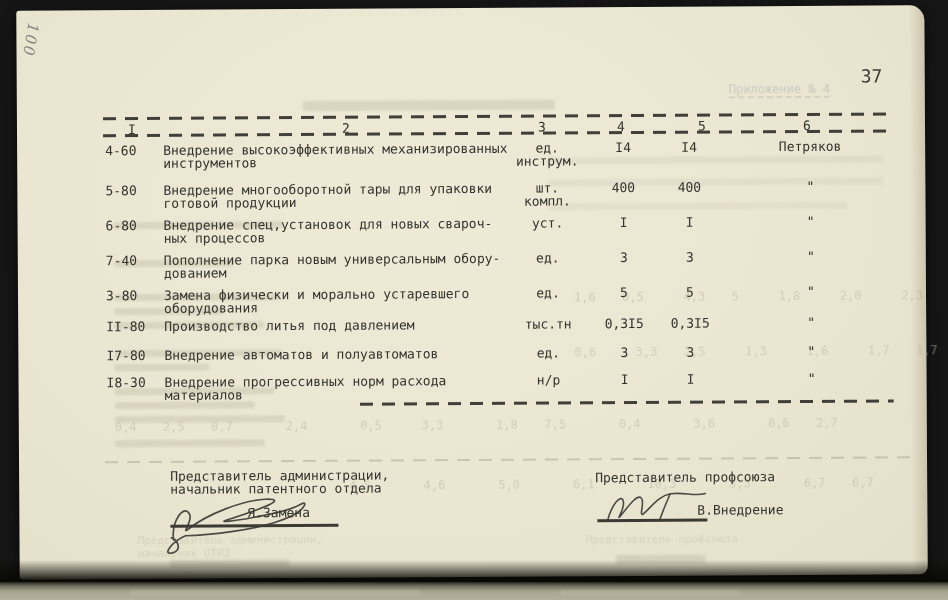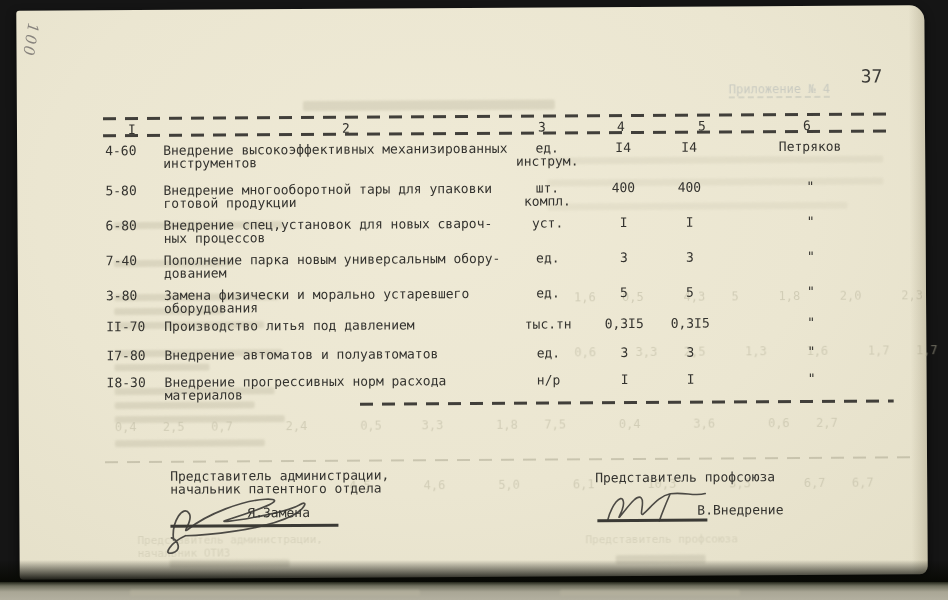--- a/index.html
+++ b/index.html
@@ -149,21 +149,21 @@
     <span class="c num tw" style="position:absolute">3-80</span>
     <span class="c desc tw" style="position:absolute">Замена физически и морально устаревшего
 оборудования</span>
     <span class="c unit tw" style="position:absolute">ед.</span>
     <span class="c plan tw" style="position:absolute">5</span>
     <span class="c fact tw" style="position:absolute">5</span>
     <span class="c status tw" style="position:absolute">"</span>
   </div>
 
   <div class="row" style="top: 310px;">
-    <span class="c num tw" style="position:absolute">II-70</span>
+    <span class="c num tw" style="position:absolute">II-80</span>
     <span class="c desc tw" style="position:absolute">Производство литья под давлением</span>
     <span class="c unit tw" style="position:absolute">тыс.тн</span>
     <span class="c plan tw" style="position:absolute">0,3I5</span>
     <span class="c fact tw" style="position:absolute">0,3I5</span>
     <span class="c status tw" style="position:absolute">"</span>
   </div>
 
   <div class="row" style="top: 339px;">
     <span class="c num tw" style="position:absolute">I7-80</span>
     <span class="c desc tw" style="position:absolute">Внедрение автоматов и полуавтоматов</span>

